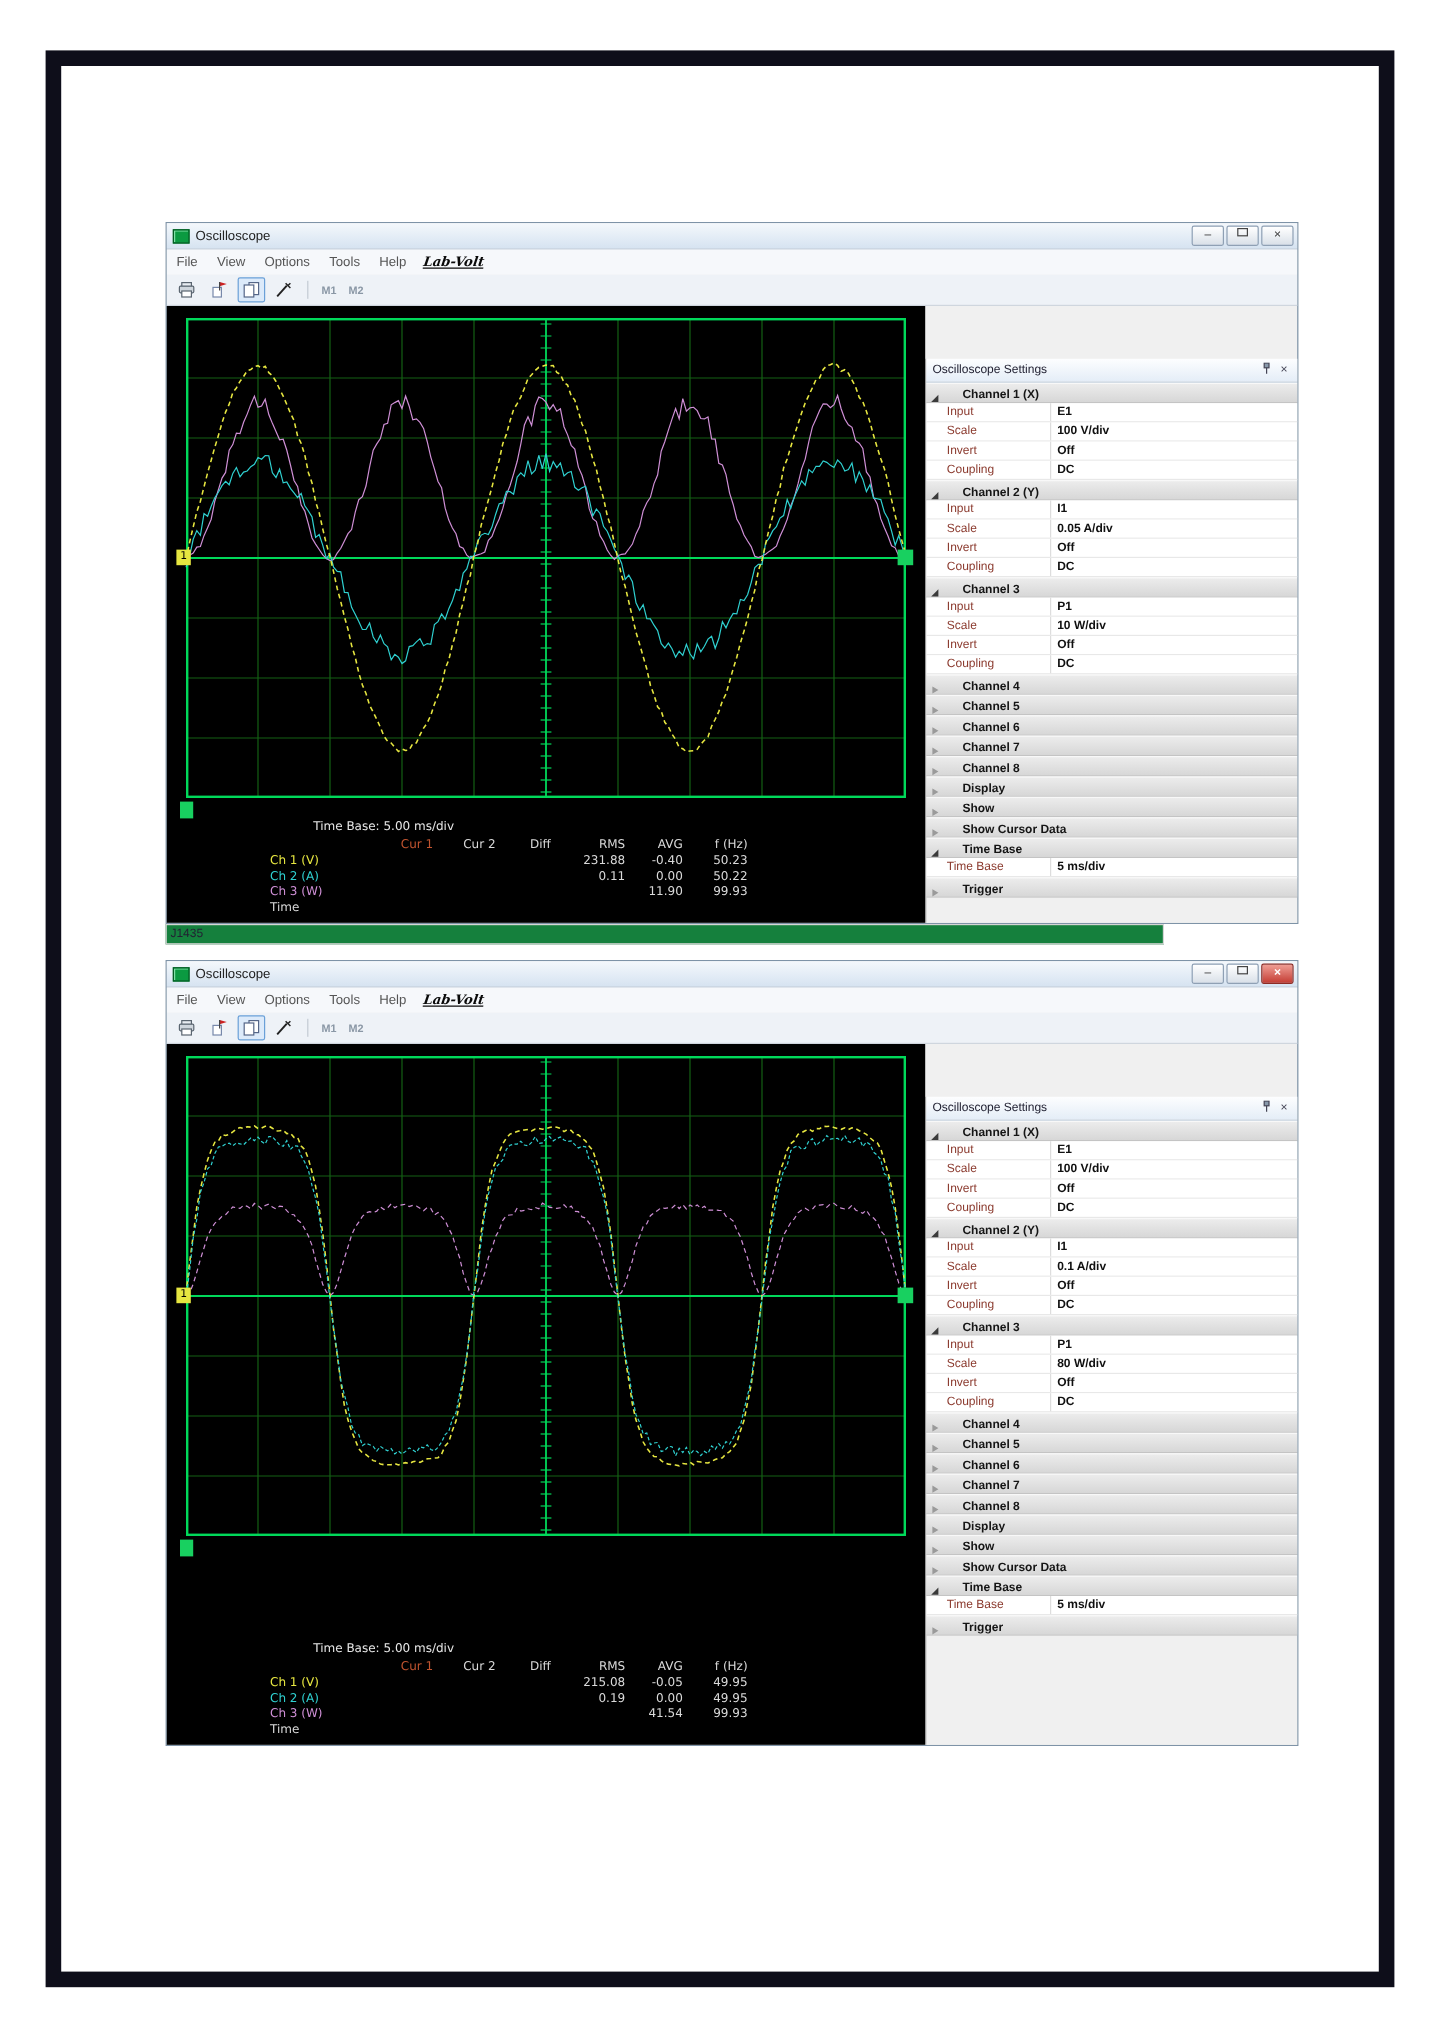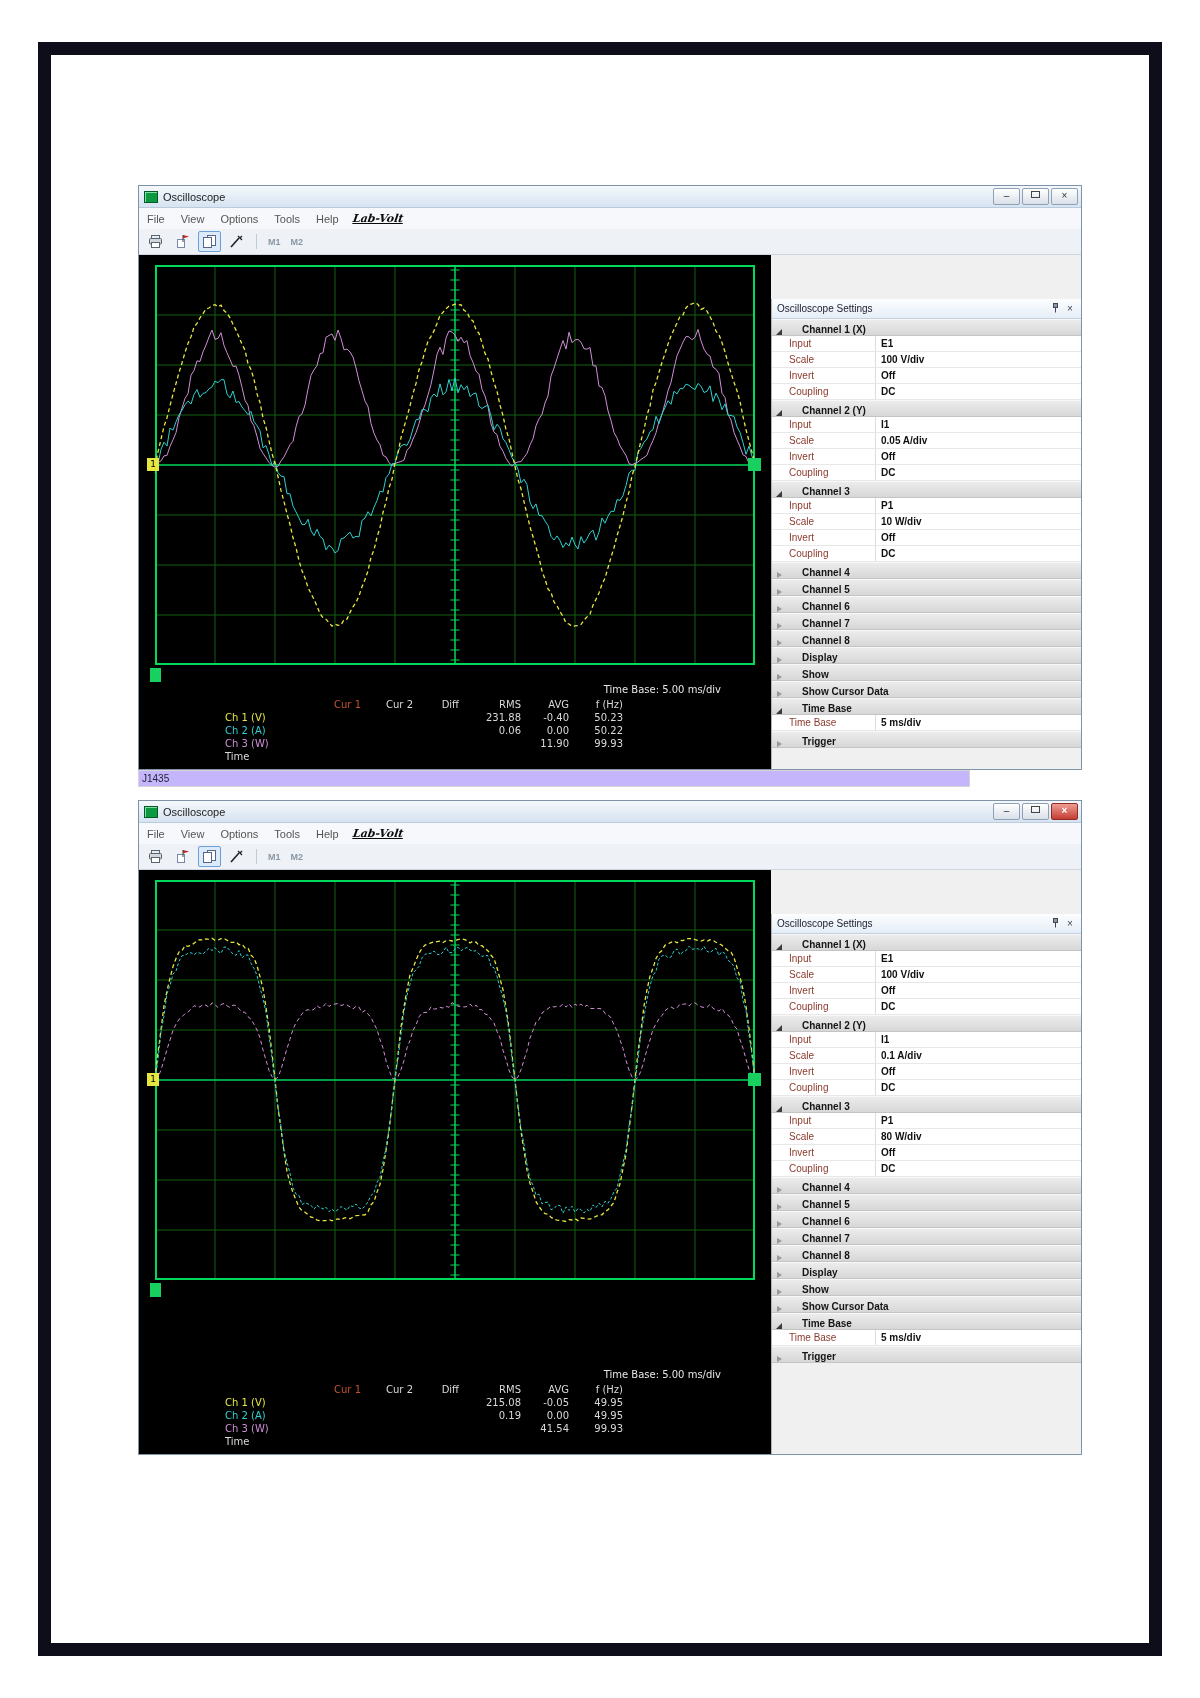--- a/index.html
+++ b/index.html
@@ -44,21 +44,21 @@
   .content { display:flex; height:calc(100% - 69px); }
   .scope-area { width:632px; background:#000; position:relative; flex:none; }
   .scope-svg { position:absolute; left:0; top:0; pointer-events:none; }
   .mk-trig {
     position:absolute; left:8px; top:203px; width:12px; height:13px; background:#e6e640;
     color:#000; font-size:9px; line-height:13px; text-align:center; font-family:"DejaVu Sans", sans-serif;
   }
   .mk-right { position:absolute; left:609px; top:203px; width:13px; height:13px; background:#18d060; }
   .mk-bot { position:absolute; left:11px; top:413px; width:11px; height:14px; background:#18d060; }
   .scope-text { position:absolute; left:0; bottom:6px; width:632px; font-family:"DejaVu Sans", sans-serif; font-size:10px; color:#d9d9d9; }
-  .timebase { margin-left:122px; width:460px; text-align:right; margin-bottom:3px; color:#e6e6e6; }
+  .timebase { margin-left:122px; width:460px; text-align:left; margin-bottom:3px; color:#e6e6e6; }
   .meas-row { display:flex; height:13px; align-items:center; margin-left:86px; }
   .mc { text-align:right; white-space:pre; }
   .mc.label { width:80px; text-align:left; }
   .mc.c1 { width:56px; } .mc.c2 { width:52px; } .mc.cd { width:46px; }
   .mc.cr { width:62px; } .mc.ca { width:48px; } .mc.cf { width:54px; }
   
   .settings { flex:1; background:#f0f0f0; border-left:1px solid #b5b5b5; display:flex; flex-direction:column; font-size:10px;margin-top:44px; }
   .settings-title {
     height:19px; flex:none; display:flex; align-items:center; padding:0 5px;
     background:linear-gradient(#fdfeff,#e4edf7); border-bottom:1px solid #c3d0de; color:#223;
@@ -71,21 +71,21 @@
     font-weight:bold; color:#151515;
   }
   .tri { width:0; height:0; flex:none; }
   .tri.exp { border-bottom:6px solid #3a3a3a; border-left:6px solid transparent; }
   .tri.col { border-left:5px solid #9a9a9a; border-top:3px solid transparent; border-bottom:3px solid transparent; margin-left:1px; }
   .prop-row { height:15px; display:flex; align-items:stretch; background:#fff; border-bottom:1px solid #e8e8e8; }
   .prop-name { width:86px; padding-left:17px; color:#8b3a2e; display:flex; align-items:center; flex:none; }
   .prop-value { flex:1; border-left:1px solid #ddd; padding-left:5px; font-weight:bold; color:#101010; display:flex; align-items:center; }
   
   .statusbar {
-    position:absolute; left:138px; top:770px; width:832px; height:17px; background:#c4b5fd;
+    position:absolute; left:138px; top:770px; width:832px; height:17px; background:#15803d;
     border:1px solid #d5d5d5; box-sizing:border-box; font-size:10px; color:#223; line-height:15px; padding-left:3px;
   }
 </style>
 </head>
 <body>
 
 <div class="frame"></div>
 
 <div class="window" id="win0" style="top:185px; height:585px;">
   <div class="titlebar">
@@ -225,21 +225,21 @@
               <span class="mc cd"></span>
               <span class="mc cr">231.88</span>
               <span class="mc ca">-0.40</span>
               <span class="mc cf">50.23</span>
             </div>
             <div class="meas-row">
               <span class="mc label" style="color: rgb(47, 208, 208);">Ch 2 (A)</span>
               <span class="mc c1"></span>
               <span class="mc c2"></span>
               <span class="mc cd"></span>
-              <span class="mc cr">0.06</span>
+              <span class="mc cr">0.11</span>
               <span class="mc ca">0.00</span>
               <span class="mc cf">50.22</span>
             </div>
             <div class="meas-row">
               <span class="mc label" style="color: rgb(207, 143, 214);">Ch 3 (W)</span>
               <span class="mc c1"></span>
               <span class="mc c2"></span>
               <span class="mc cd"></span>
               <span class="mc cr"></span>
               <span class="mc ca">11.90</span>

